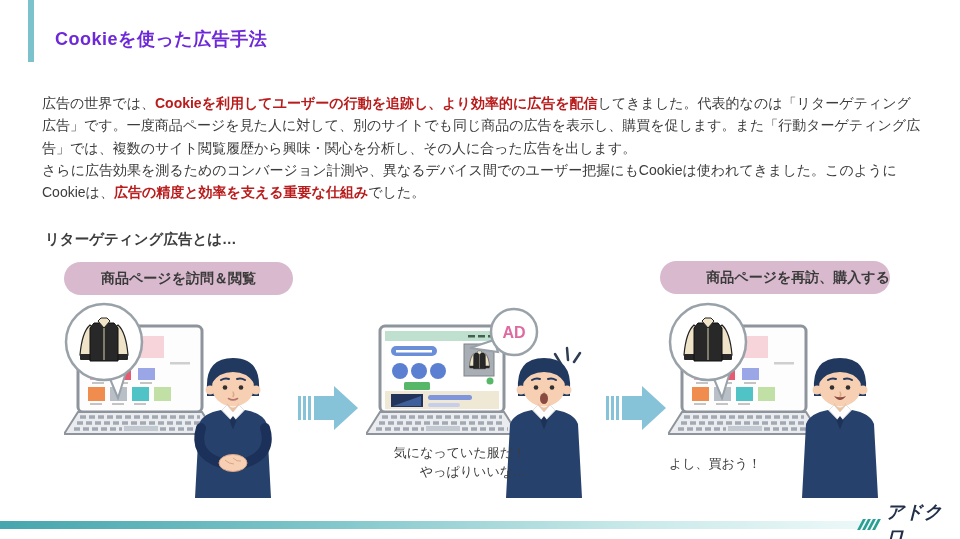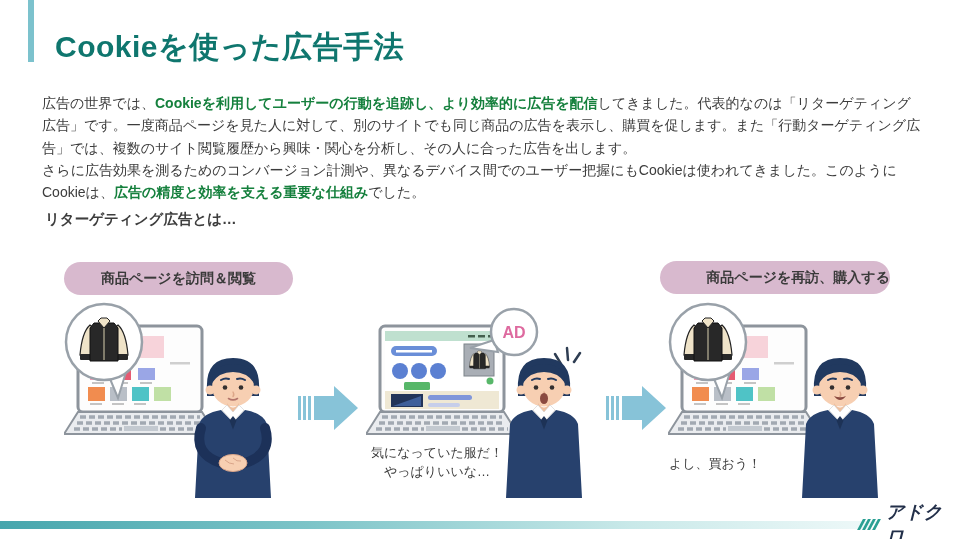--- a/index.html
+++ b/index.html
@@ -5,31 +5,31 @@
   * { margin:0; padding:0; box-sizing:border-box; }
   html,body { background:#ffffff; }
   body { font-family:"Liberation Sans","DejaVu Sans",sans-serif; }
   .slide {
     position:relative; width:960px; height:539px; background:#ffffff; overflow:hidden;
   }
   .accent-bar {
     position:absolute; left:28px; top:0; width:6px; height:62px; background:#7cc2cd;
   }
   .title {
-    position:absolute; left:55px; top:27px; font-size:30px; font-weight:bold;
-    color:#0f766e; letter-spacing:0.5px;
+    position:absolute; left:55px; top:27px; font-size:18px; font-weight:bold;
+    color:#6d28d9; letter-spacing:0.5px;
   }
   .body-text {
     position:absolute; left:42px; top:92px; width:882px;
     font-size:14px; line-height:22.3px; color:#3c3c3c;
   }
   .body-text p { margin:0; }
-  .body-text b { font-weight:bold; color:#15803d; }
+  .body-text b { font-weight:bold; color:#b91c1c; }
   .subtitle {
-    position:absolute; left:45px; top:210px; font-size:14.5px; font-weight:bold; color:#3d3d3d;
+    position:absolute; left:45px; top:230px; font-size:14.5px; font-weight:bold; color:#3d3d3d;
   }
   .pill {
     position:absolute; background:#d8b9ce; display:flex; flex-direction:column;
     align-items:center; justify-content:center; text-align:center;
     font-size:14px; font-weight:bold; color:#3a3a3a;
   }
   .pill-1 { left:64px;  top:262px; width:229px; height:33px; border-radius:17px; }
   .pill-2 { left:360px; top:255px; width:232px; height:46px; border-radius:23px; line-height:20px; }
   .pill-3 { left:660px; top:261px; width:230px; height:33px; border-radius:17px;align-items:flex-end; }
   .panel { position:absolute; }
@@ -37,21 +37,21 @@
   .panel-2 { left:362px; top:298px; }
   .panel-3 { left:662px; top:298px; }
   .arrow { position:absolute; }
   .arrow-1 { left:294px; top:382px; }
   .arrow-2 { left:602px; top:382px; }
   .caption {
     position:absolute; font-size:13px; line-height:19px; color:#3c3c3c; text-align:center;
   }
   .caption span { display:block; }
   .caption-1 { left:64px;  top:446px; width:136px; }
-  .caption-2 { left:356px; top:443px; width:162px; }
+  .caption-2 { left:364px; top:443px; width:162px;text-align:right; }
   .caption-3 { left:649px; top:454px; width:132px; }
   .footer-band {
     position:absolute; left:0; top:521px; width:878px; height:8px;
     background:linear-gradient(90deg,#46a6ad 0%,#7cc4c8 35%,#c9e9e9 72%,#eff9f9 100%);
     clip-path:polygon(0 0,100% 0,calc(100% - 10px) 100%,0 100%);
   }
   .logo {
     position:absolute; left:860px; top:500px; display:flex; align-items:center;
   }
   .logo-slashes { display:flex; margin-right:6px; }

